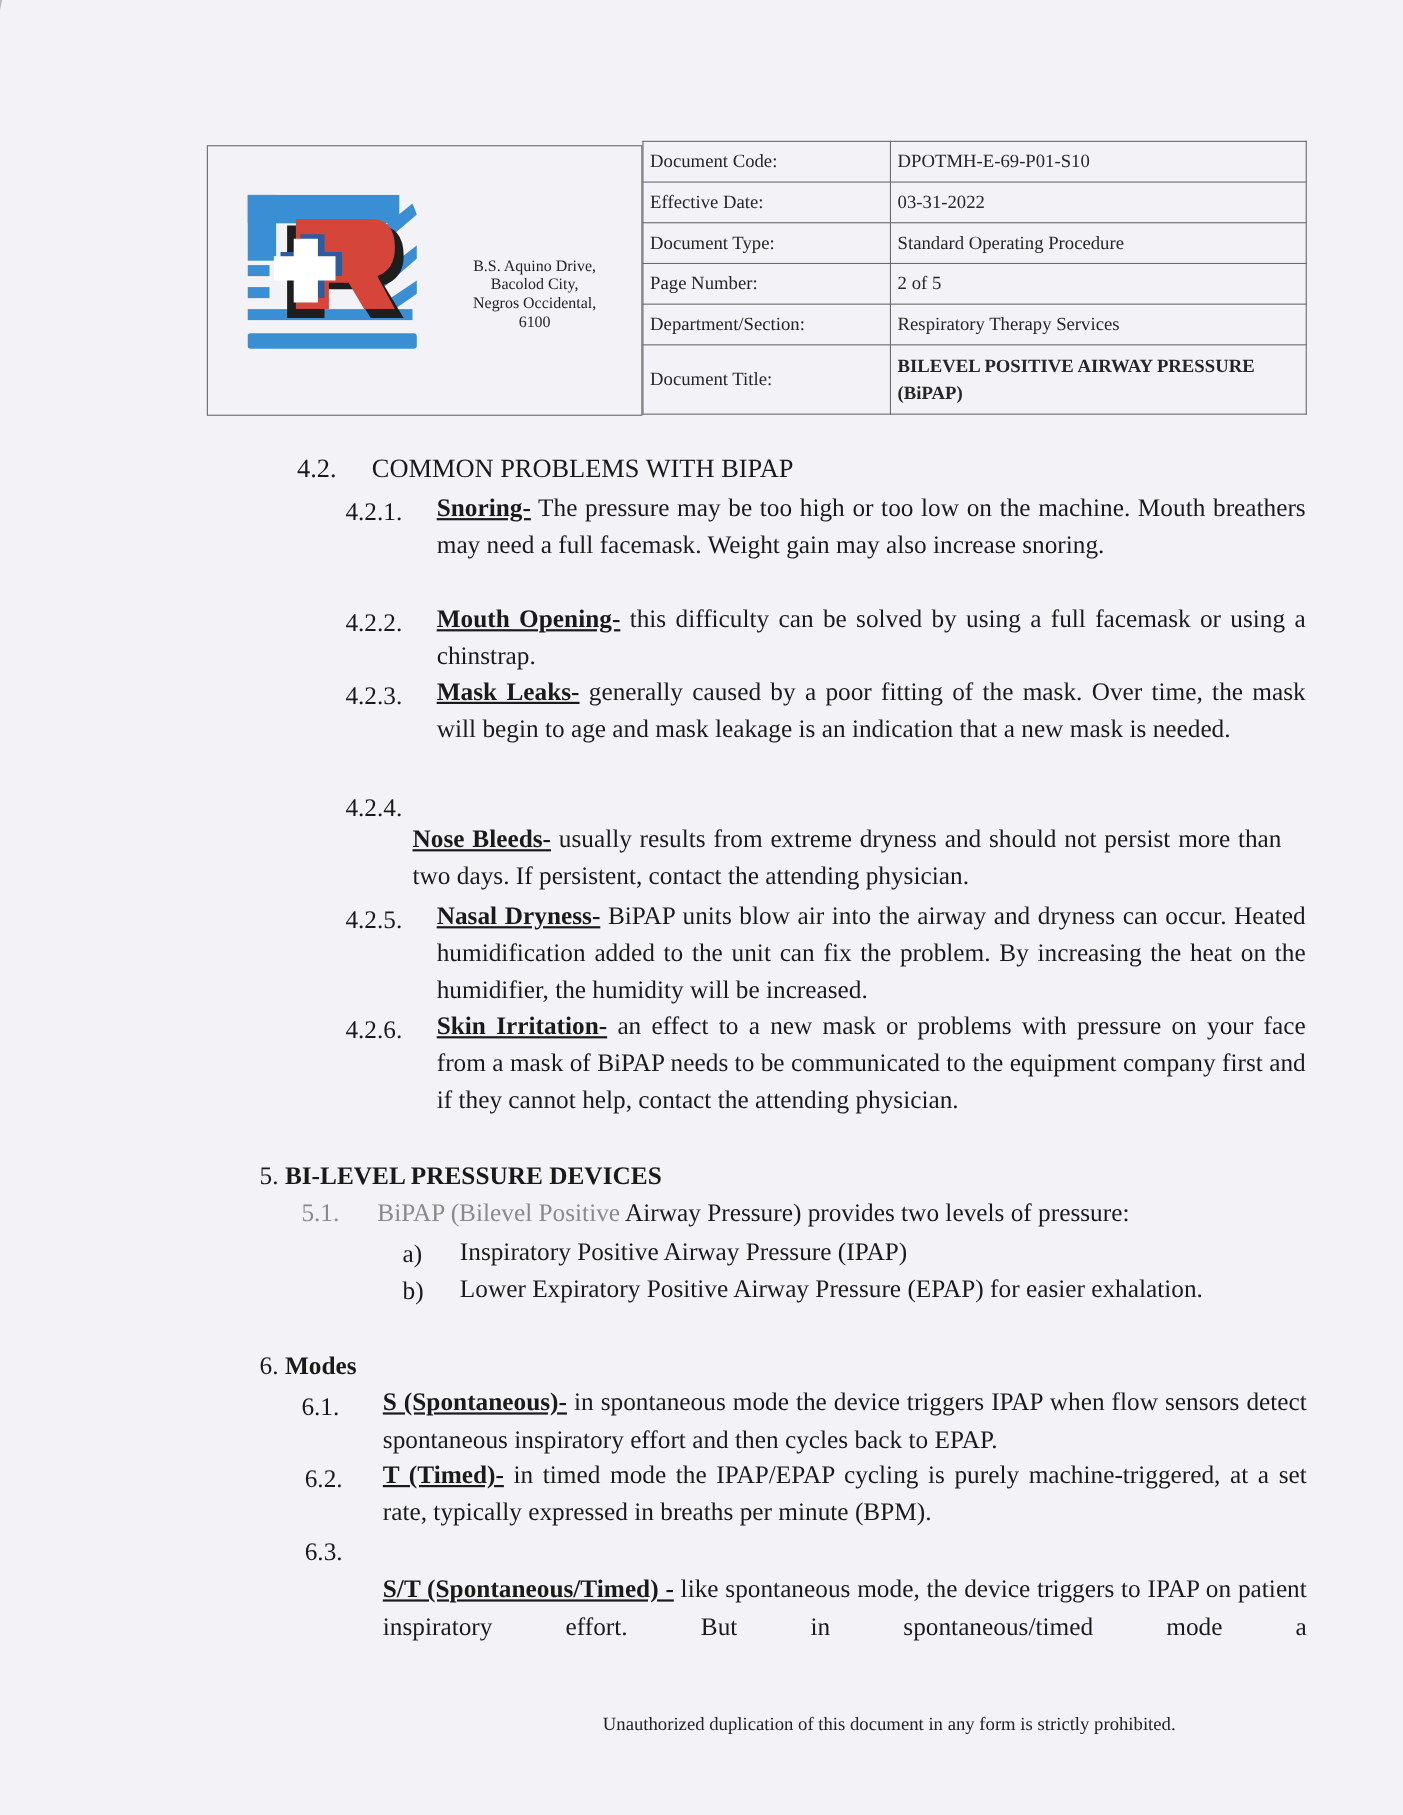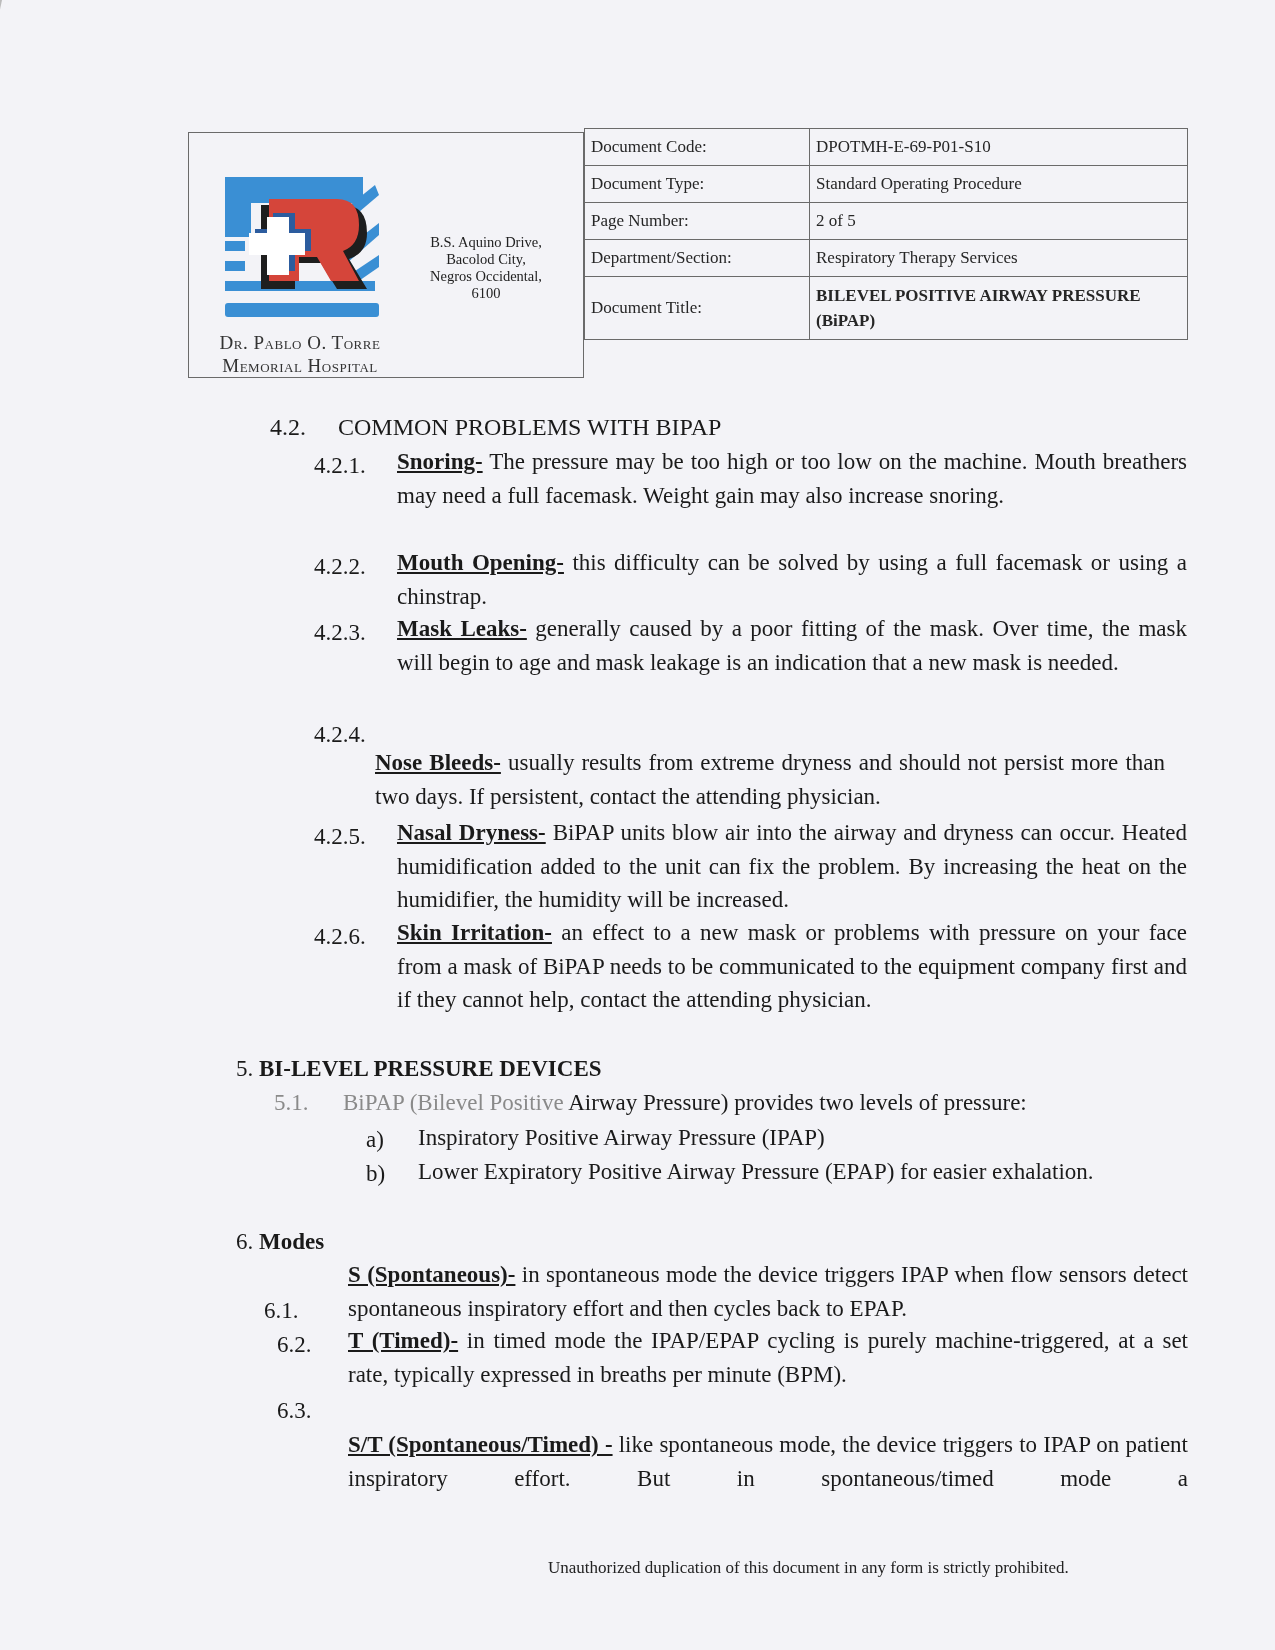--- a/index.html
+++ b/index.html
@@ -82,38 +82,38 @@
       <rect x="0" y="104" width="150" height="10" fill="#3a8fd4"></rect>
       <rect x="0" y="126" width="154" height="14" rx="3" fill="#3a8fd4"></rect>
       <path d="M110 40 L150 8 L154 18 L114 52 Z" fill="#3a8fd4"></path>
       <path d="M118 74 L154 46 L154 58 L122 86 Z" fill="#3a8fd4"></path>
       <path d="M124 98 L154 78 L154 90 L128 108 Z" fill="#3a8fd4"></path>
       <path d="M36 28 L118 28 Q142 28 142 56 Q142 76 124 82 L142 112 L112 112 L96 86 L70 86 L70 112 L36 112 Z" fill="#1e1e1e"></path>
       <path d="M44 22 L112 22 Q134 22 134 48 Q134 68 118 74 L134 104 L106 104 L92 80 L74 80 L74 104 L44 104 Z" fill="#d5453a"></path>
       <path d="M30 52 L48 52 L48 36 L70 36 L70 52 L86 52 L86 74 L70 74 L70 94 L48 94 L48 74 L30 74 Z" fill="#2c5c9e"></path>
       <path d="M24 56 L42 56 L42 40 L64 40 L64 56 L80 56 L80 78 L64 78 L64 98 L42 98 L42 78 L24 78 Z" fill="#ffffff"></path>
     </svg>
-    <div class="hospital-name">
-      <div>Dr. Pablo O. Torre</div>
-      <div>Memorial Hospital</div>
-    </div>
     <div class="address">
       <div>B.S. Aquino Drive,</div>
       <div>Bacolod City,</div>
       <div>Negros Occidental,</div>
       <div>6100</div>
     </div>
   </div>
   <table class="meta-table">
     <tbody>
         <tr>
       <td class="label">Document Code:</td>
       <td>DPOTMH-E-69-P01-S10</td>
     </tr>
     <tr>
+      <td class="label">Effective Date:</td>
+      <td>03-31-2022</td>
+    </tr>
+    <tr>
       <td class="label">Document Type:</td>
       <td>Standard Operating Procedure</td>
     </tr>
     <tr>
       <td class="label">Page Number:</td>
       <td>2 of 5</td>
     </tr>
     <tr>
       <td class="label">Department/Section:</td>
       <td>Respiratory Therapy Services</td>
@@ -175,21 +175,21 @@
     <span class="num" style="left:366px; top:1157px;">b)</span>
     <div class="para" style="left:418px; top:1155px; width:770px;">Lower Expiratory Positive Airway Pressure (EPAP) for easier exhalation.</div>
   </div>
 
   <div class="line h-section" style="left:236px; top:1225px;">
     <span style="font-weight:normal;">6.</span>
     <span>Modes</span>
   </div>
 
   <div>
-    <span class="num" style="left:264px; top:1262px;margin-top:32px;">6.1.</span>
+    <span class="num" style="left:274px; top:1262px;">6.1.</span>
     <div class="para" style="left:348px; top:1258px; width:840px;"><b>S (Spontaneous)-</b><span> in spontaneous mode the device triggers IPAP when flow sensors detect spontaneous inspiratory effort and then cycles back to EPAP.</span></div>
   </div>
   <div>
     <span class="num" style="left:277px; top:1328px;">6.2.</span>
     <div class="para" style="left:348px; top:1324px; width:840px;"><b>T (Timed)-</b><span> in timed mode the IPAP/EPAP cycling is purely machine-triggered, at a set rate, typically expressed in breaths per minute (BPM).</span></div>
   </div>
   <div>
     <span class="num" style="left:277px; top:1394px;">6.3.</span>
     <div class="para" style="left:348px; top:1390px; width:840px; text-align-last: justify; margin-top: 38px;"><b>S/T (Spontaneous/Timed) -</b><span> like spontaneous mode, the device triggers to IPAP on patient inspiratory effort. But in spontaneous/timed mode a</span></div>
   </div>

